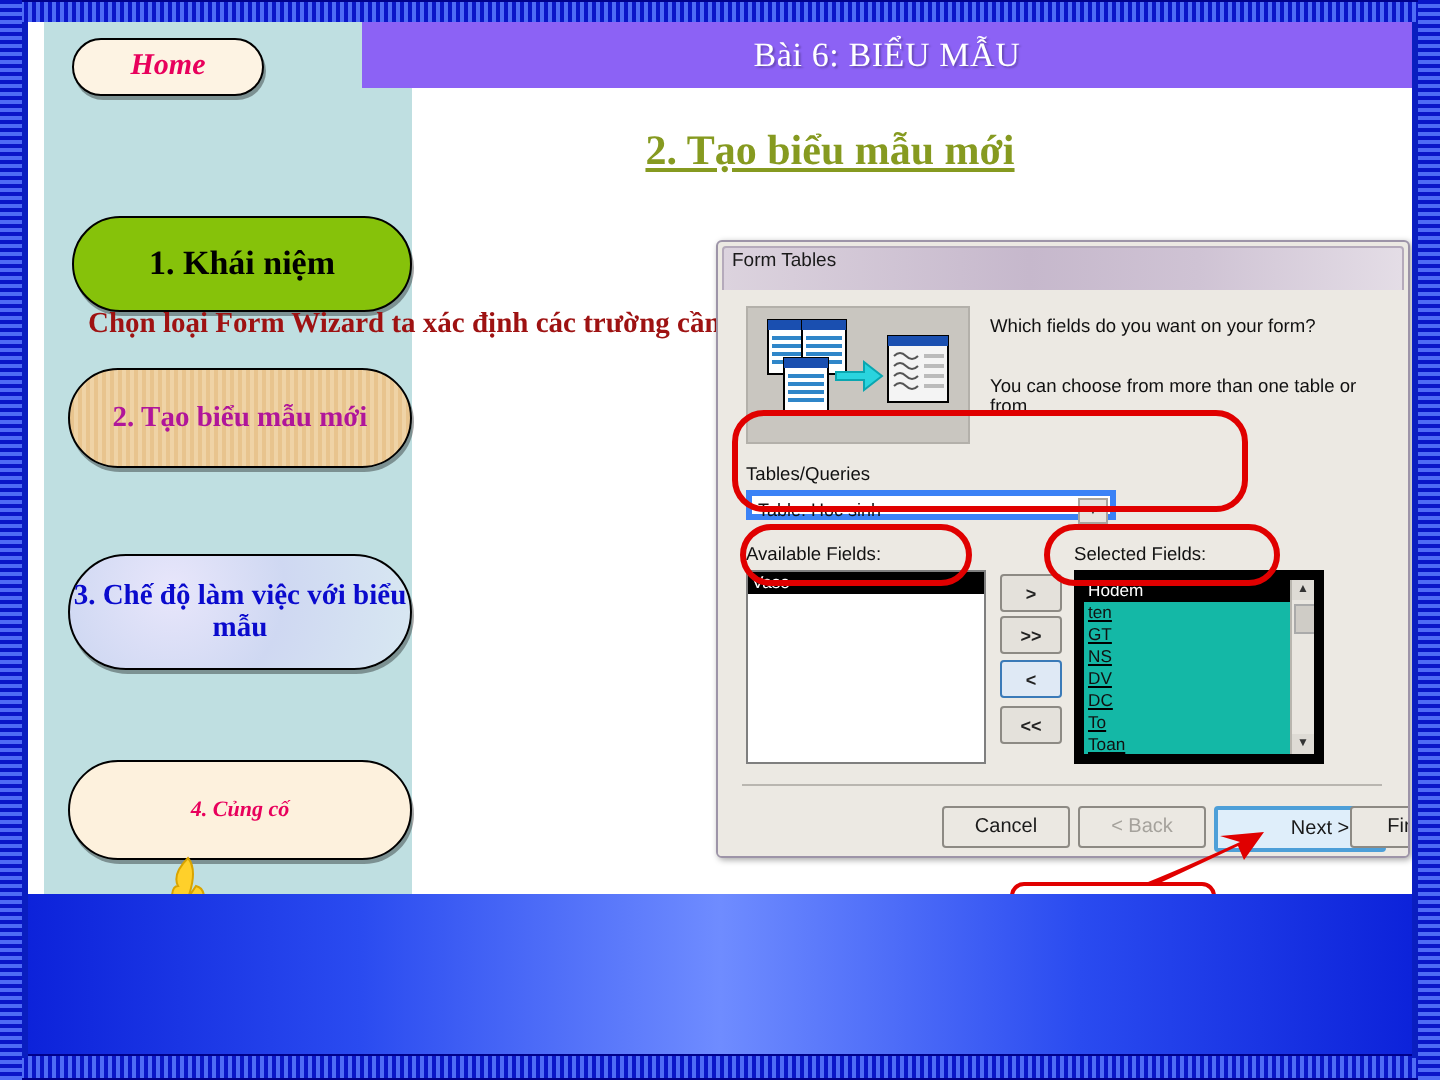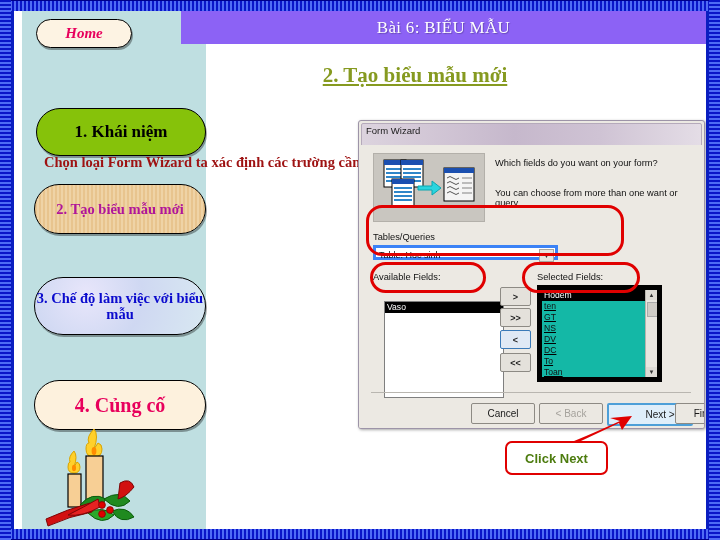--- a/index.html
+++ b/index.html
@@ -25,21 +25,21 @@
     position:absolute;top:0;width:11px;height:540px;
     background:repeating-linear-gradient(180deg,#0a16c8 0px,#0a16c8 2px,#4f6cf5 2px,#4f6cf5 4px);
   }
   .frame-left{left:0;}
   .frame-right{right:0;}
   .frame-inner-line-l{position:absolute;left:11px;top:11px;width:3px;height:518px;background:#0a1ec0;}
   .frame-inner-line-r{position:absolute;right:11px;top:11px;width:3px;height:518px;background:#0a1ec0;}
 
   
   #page{
-    position:absolute;left:14px;top:11px;width:692px;height:518px;
+    position:absolute;left:14px;top:11px;width:692px;height:436px;
     background:#ffffff;overflow:hidden;
   }
 
   
   #sidebar{
     position:absolute;left:8px;top:0px;width:184px;height:518px;
     background:#bfdfe1;
   }
   .oval{
     position:absolute;box-sizing:border-box;
@@ -68,22 +68,23 @@
   }
   #btn-3{
     left:12px;top:266px;width:172px;height:58px;
     background:radial-gradient(circle at 30% 30%,#e8e6fb 0%,#cfd8f2 45%,#d8e8f2 100%);
     color:#0a0acd;font-weight:bold;font-size:14.5px;
     box-shadow:1px 2px 0 rgba(0,0,0,.35);
   }
   #btn-4{
     left:12px;top:369px;width:172px;height:50px;
     background:#fdf1dd;
-    color:#e8005c;font-weight:bold;font-size:20px;
-    box-shadow:1px 2px 0 rgba(0,0,0,.35);
+    color:#e8005c;font-weight:bold;font-size:11px;
+    box-shadow:1px 2px 0 rgba(0,0,0,.35);
+    font-style:italic;
   }
 
   
   #decor{position:absolute;left:10px;bottom:2px;width:150px;height:100px;}
 
   
   #titlebar{
     position:absolute;left:167px;top:0px;width:525px;height:33px;
     background:#8c62f5;
     display:flex;align-items:center;justify-content:center;
@@ -143,22 +144,22 @@
   #wz-tq-arrow{
     position:absolute;right:1px;top:1px;width:13px;height:11px;
     background:#e7e4de;border:1px solid #a9a59e;
     display:flex;align-items:center;justify-content:center;font-size:6px;color:#333;
   }
 
   #wz-af-label{position:absolute;left:14px;top:127px;font-size:9.3px;color:#111;}
   #wz-sf-label{position:absolute;left:178px;top:127px;font-size:9.3px;color:#111;}
 
   #wz-af-list{
-    position:absolute;left:14px;top:156px;width:120px;height:97px;
-    background:#ffffff;border:1px solid #7f7f7f;box-sizing:border-box;overflow:hidden;margin-left:11px;
+    position:absolute;left:14px;top:140px;width:120px;height:97px;
+    background:#ffffff;border:1px solid #7f7f7f;box-sizing:border-box;overflow:hidden;
   }
   #wz-sf-list{
     position:absolute;left:178px;top:140px;width:125px;height:97px;
     background:#14b8a6;border:5px solid #000000;box-sizing:border-box;overflow:hidden;text-decoration:underline;
   }
   .lv-item{font-size:8.6px;color:#111;padding:0 2px;height:11px;line-height:11px;}
   .lv-item.sel{background:#000000;color:#ffffff;}
   .lv-scroll{
     position:absolute;right:0;top:0;width:11px;height:100%;
     background:#e9e6e0;border-left:1px solid #b8b5ae;
@@ -277,21 +278,21 @@
     <div id="titlebar">
       <span id="titlebar-text">Bài 6: BIỂU MẪU</span>
     </div>
 
     <div id="heading">2. Tạo biểu mẫu mới</div>
 
     <div id="bodytext">Chọn loại Form Wizard ta xác định các trường cần đưa vào biểu mẫu</div>
 
     <div id="wizard">
       <div id="wz-titlebar"></div>
-      <div id="wz-title">Form Wizard</div>
+      <div id="wz-title">Form Tables</div>
 
       <div id="wz-body">
 
         <div id="wz-iconbox">
           <svg viewBox="0 0 110 67" width="110" height="67">
             <rect x="10" y="6" width="22" height="27" fill="#ffffff" stroke="#000" stroke-width="1"></rect>
             <rect x="10" y="6" width="22" height="5" fill="#1a4fb0"></rect>
             <g fill="#2f86c9">
               <rect x="12" y="14" width="18" height="2"></rect>
                 <rect x="12" y="18" width="18" height="2"></rect>
@@ -326,21 +327,21 @@
             <g fill="#bbbbbb">
               <rect x="88" y="23" width="10" height="2"></rect>
                 <rect x="88" y="28" width="10" height="2"></rect>
               <rect x="88" y="33" width="10" height="2"></rect>
                 <rect x="88" y="38" width="10" height="2"></rect>
             </g>
           </svg>
         </div>
 
         <div id="wz-q1">Which fields do you want on your form?</div>
-        <div id="wz-q2">You can choose from more than one want or query.</div>
+        <div id="wz-q2">You can choose from more than one table or from.</div>
 
         <div id="wz-tq-label">Tables/Queries</div>
         <div id="wz-tq-combo">
           <span id="wz-tq-value">Table: Hoc sinh</span>
           <span id="wz-tq-arrow">▼</span>
         </div>
 
         <div id="wz-af-label">Available Fields:</div>
         <div id="wz-sf-label">Selected Fields:</div>
 

